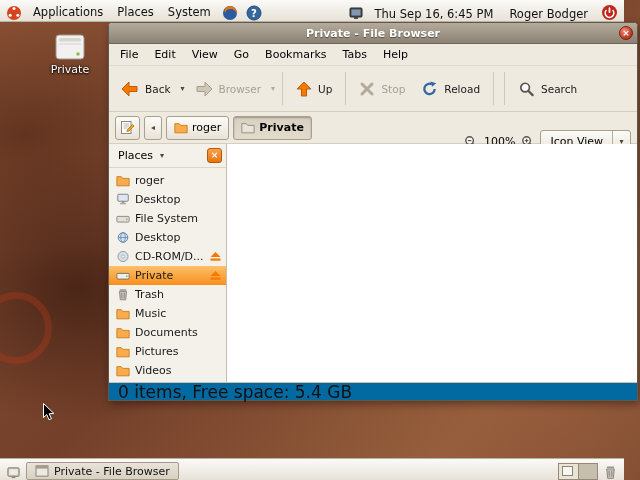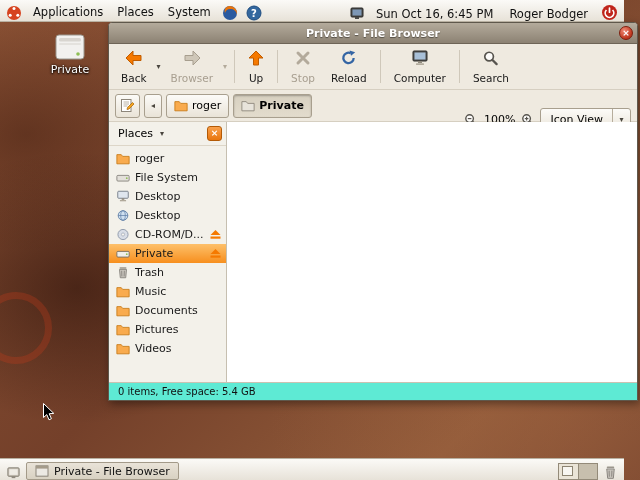--- a/index.html
+++ b/index.html
@@ -29,21 +29,21 @@
   .window{position:absolute;left:108px;top:22px;width:530px;height:379px;display:flex;flex-direction:column;background:#efeae0;border:1px solid #5f584c;border-radius:4px 4px 0 0;box-shadow:2px 3px 8px rgba(0,0,0,.4);z-index:10;box-sizing:border-box;}
   .titlebar{height:20px;flex:0 0 20px;background:linear-gradient(#b4ab9c,#8c8273);display:flex;align-items:center;position:relative;border-radius:3px 3px 0 0;border-bottom:1px solid #6e6557;}
   .title{flex:1;text-align:center;color:#fff;font-weight:bold;font-size:11px;text-shadow:0 1px 1px rgba(0,0,0,.45);}
   .close-btn{position:absolute;right:4px;top:3px;width:14px;height:14px;border-radius:50%;background:radial-gradient(circle at 35% 30%,#ef8a75,#c23a22 65%,#9c2713);border:1px solid #7e1f0e;color:#fff;font-size:9px;line-height:12px;text-align:center;font-weight:bold;box-sizing:border-box;}
 
   .menubar{display:flex;padding:1px 3px;font-size:11px;border-bottom:1px solid #e2dccd;}
   .mitem{padding:3px 8px;border-radius:2px;}
 
   .toolbar{display:flex;align-items:center;padding:2px 4px;border-bottom:1px solid #d6cfc1;height:46px;flex:0 0 46px;box-sizing:border-box;}
   .tgroup{display:flex;align-items:center;}
-  .tbtn{display:flex;flex-direction:column;align-items:center;justify-content:center;padding:2px 8px;font-size:10.5px;gap:6px;border-radius:3px;color:#1a1a1a;white-space:nowrap;}
+  .tbtn{display:flex;align-items:center;justify-content:center;padding:2px 8px;font-size:10.5px;gap:6px;border-radius:3px;color:#1a1a1a;white-space:nowrap;}
   .tbtn.disabled{color:#a89f90;}
   .chev{font-size:8px;color:#4a463f;padding:0 2px;align-self:center;}
   .chev.dis{color:#b3aa9b;}
   .tsep{width:1px;align-self:stretch;background:#cfc8ba;margin:4px 5px;}
 
   .locbar{display:flex;align-items:center;gap:4px;padding:3px 6px;border-bottom:1px solid #d6cfc1;height:32px;flex:0 0 32px;box-sizing:border-box;}
   .lbtn{height:24px;display:flex;align-items:center;gap:4px;padding:0 7px;background:linear-gradient(#fcfbf8,#e9e3d7);border:1px solid #a89f8e;border-radius:3px;font-size:11px;box-sizing:border-box;white-space:nowrap;}
   .lbtn.pressed{background:linear-gradient(#d7d0c0,#e3dccd);box-shadow:inset 0 1px 2px rgba(0,0,0,.28);font-weight:bold;}
   .lbtn.narrow{padding:0 4px;}
   .loc-right{margin-left:auto;display:flex;align-items:center;gap:5px;margin-top:28px;}
@@ -56,21 +56,21 @@
   .sidebar{width:118px;flex:0 0 118px;background:#f3f1ea;border-right:1px solid #c6bfb0;display:flex;flex-direction:column;box-sizing:border-box;}
   .side-header{display:flex;align-items:center;height:23px;flex:0 0 23px;padding:0 4px;border-bottom:1px solid #ddd6c8;}
   .places-combo{display:flex;align-items:center;gap:5px;padding:2px 5px;font-size:11px;}
   .side-close{margin-left:auto;width:15px;height:15px;background:linear-gradient(#f9a14d,#e9760e);border:1px solid #b35a06;border-radius:3px;color:#fff;font-size:9px;line-height:13px;text-align:center;font-weight:bold;box-sizing:border-box;}
   .side-list{flex:1;padding:3px 0;}
   .srow{display:flex;align-items:center;gap:5px;height:19px;padding:0 4px 0 7px;font-size:11px;color:#191919;white-space:nowrap;overflow:hidden;}
   .srow.selected{background:linear-gradient(#fdc06a,#f78f1e);}
   .eject{margin-left:auto;display:flex;align-items:center;}
   .main-pane{flex:1;background:#ffffff;}
 
-  .statusbar{height:17px;flex:0 0 17px;display:flex;align-items:center;padding:0 9px;font-size:10px;background:#5eead4;color:#111;}
+  .statusbar{height:17px;flex:0 0 17px;display:flex;align-items:center;padding:0 9px;font-size:17px;background:#0369a1;color:#111;}
 
   
   .task-btn{display:flex;align-items:center;gap:5px;height:18px;padding:0 8px;background:linear-gradient(#e9e3d8,#d8d1c2);border:1px solid #a39a89;border-radius:2px;font-size:11px;white-space:nowrap;box-sizing:border-box;}
   .ws-switcher{display:flex;height:15px;border:1px solid #938a79;}
   .ws{width:19px;background:#c7bfae;box-sizing:border-box;}
   .ws.active{background:#eae4d7;position:relative;}
   .ws.active::after{content:"";position:absolute;left:3px;top:2px;width:9px;height:8px;background:#f8f6f1;border:1px solid #8d8472;}
   .ws + .ws{border-left:1px solid #938a79;}
 
   
@@ -97,20 +97,29 @@
   <div class="lbl">Private</div>
 </div>
 
 <div class="window">
 
   <div class="titlebar">
     <div class="title">Private - File Browser</div>
     <div class="close-btn">×</div>
   </div>
 
+  <div class="menubar">
+    <span class="mitem">File</span>
+    <span class="mitem">Edit</span>
+    <span class="mitem">View</span>
+    <span class="mitem">Go</span>
+    <span class="mitem">Bookmarks</span>
+    <span class="mitem">Tabs</span>
+    <span class="mitem">Help</span>
+  </div>
 
   <div class="toolbar">
     <div class="tgroup">
       <div class="tbtn">
         <span>
           <svg width="18" height="16" viewBox="0 0 18 16">
               <path d="M8 1 L1 8 l7 7 v-4.5 h8 v-5 H8 Z" fill="#f57900" stroke="#c05c00"></path>
             </svg>
         </span>
         <span>Back</span>
@@ -149,31 +158,20 @@
     <div class="tbtn">
       <span>
         <svg width="17" height="16" viewBox="0 0 17 17">
             <path d="M14 8.5 A5.5 5.5 0 1 1 10.8 3.4" fill="none" stroke="#3465a4" stroke-width="2.4"></path>
             <path d="M9.6 0.6 L15.6 2.4 L11.2 6.2 Z" fill="#3465a4"></path>
           </svg>
       </span>
       <span>Reload</span>
     </div>
     <div class="tsep"></div>
-    <div class="tbtn">
-      <span>
-        <svg width="18" height="16" viewBox="0 0 18 16">
-            <rect x="2" y="1" width="14" height="10" rx="1" fill="#50504e" stroke="#2e2e2d"></rect>
-            <rect x="3.5" y="2.5" width="11" height="7" fill="#a8c0d8"></rect>
-            <rect x="7" y="11" width="4" height="2" fill="#8f897d"></rect>
-            <rect x="5" y="13.2" width="8" height="1.8" rx="0.5" fill="#b4ad9f"></rect>
-          </svg>
-      </span>
-      <span>Computer</span>
-    </div>
     <div class="tsep"></div>
     <div class="tbtn">
       <span>
         <svg width="17" height="16" viewBox="0 0 17 17">
             <circle cx="7" cy="7" r="4.6" fill="#fdfcfa" stroke="#57544e" stroke-width="1.8"></circle>
             <line x1="10.6" y1="10.6" x2="15" y2="15" stroke="#57544e" stroke-width="2.4" stroke-linecap="round"></line>
           </svg>
       </span>
       <span>Search</span>
     </div>
@@ -249,37 +247,37 @@
           <span>
               <svg width="14" height="12" viewBox="0 0 16 13">
                 <path d="M1 1.5 h5 l1.6 2 H15 V12 H1 Z" fill="#f9ab4e" stroke="#c87a16"></path>
               </svg>
             </span>
           <span>roger</span>
         </div>
 
         <div class="srow">
           <span>
-              <svg width="14" height="12" viewBox="0 0 16 13">
-                <rect x="1" y="3.5" width="14" height="6.5" rx="1.2" fill="#e3e0da" stroke="#84807a"></rect>
-                <circle cx="12.3" cy="6.7" r="1" fill="#8fbf56"></circle>
-              </svg>
-            </span>
-          <span>File System</span>
-        </div>
-
-        <div class="srow">
-          <span>
               <svg width="14" height="13" viewBox="0 0 16 14">
                 <rect x="2" y="1" width="12" height="8" rx="1" fill="#dfe6ee" stroke="#6e7784"></rect>
                 <rect x="6.5" y="9" width="3" height="1.8" fill="#8f897d"></rect>
                 <rect x="4.5" y="11" width="7" height="1.5" fill="#b0a99b"></rect>
               </svg>
             </span>
           <span>Desktop</span>
+        </div>
+
+        <div class="srow">
+          <span>
+              <svg width="14" height="12" viewBox="0 0 16 13">
+                <rect x="1" y="3.5" width="14" height="6.5" rx="1.2" fill="#e3e0da" stroke="#84807a"></rect>
+                <circle cx="12.3" cy="6.7" r="1" fill="#8fbf56"></circle>
+              </svg>
+            </span>
+          <span>File System</span>
         </div>
 
         <div class="srow">
           <span>
               <svg width="14" height="13" viewBox="0 0 16 14">
                 <circle cx="8" cy="7" r="5.5" fill="#cfe0f0" stroke="#5b7ba3"></circle>
                 <ellipse cx="8" cy="7" rx="2.6" ry="5.5" fill="none" stroke="#5b7ba3" stroke-width="0.8"></ellipse>
                 <line x1="2.5" y1="7" x2="13.5" y2="7" stroke="#5b7ba3" stroke-width="0.8"></line>
               </svg>
             </span>
@@ -407,21 +405,21 @@
       </svg>
   </span>
   <span class="spacer"></span>
   <span class="picon">
     <svg width="16" height="15" viewBox="0 0 16 15">
         <rect x="2" y="2" width="12" height="9" rx="1" fill="#4a4a48" stroke="#2b2b2a"></rect>
         <rect x="3.5" y="3.5" width="9" height="6" fill="#7d97b5"></rect>
         <rect x="6" y="11" width="4" height="2" fill="#4a4a48"></rect>
       </svg>
   </span>
-  <span class="clock">Sun Oct 16,  6:45 PM</span>
+  <span class="clock">Thu Sep 16,  6:45 PM</span>
   <span class="user">Roger Bodger</span>
   <span class="picon">
     <svg width="17" height="17" viewBox="0 0 17 17">
         <circle cx="8.5" cy="8.5" r="7.5" fill="#c0251b"></circle>
         <path d="M8.5 4 v4.2" stroke="#fff" stroke-width="1.7" stroke-linecap="round"></path>
         <path d="M5.4 6 a4.3 4.3 0 1 0 6.2 0" fill="none" stroke="#fff" stroke-width="1.7"></path>
       </svg>
   </span>
 </div>
 

